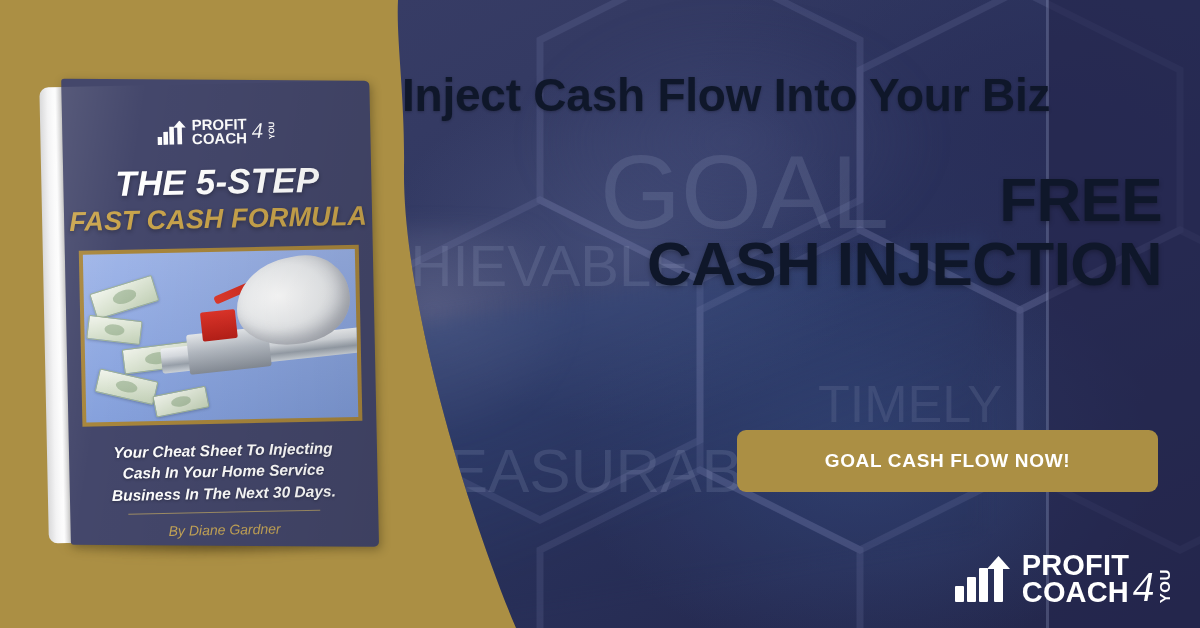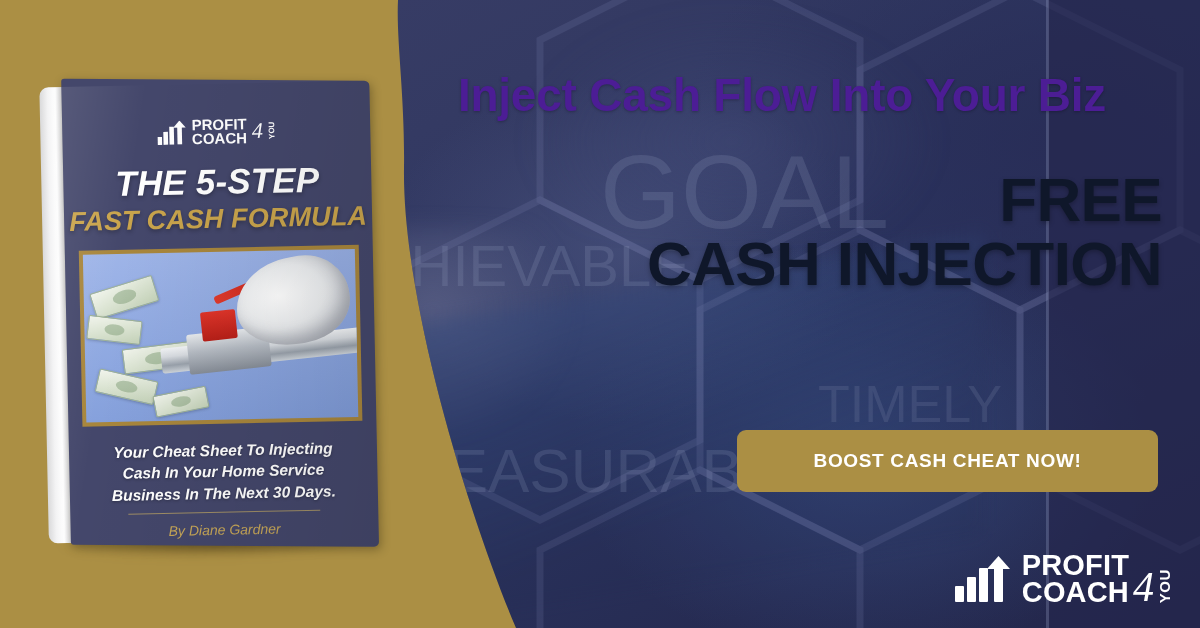--- a/index.html
+++ b/index.html
@@ -43,22 +43,22 @@
     background:radial-gradient(ellipse at 50% 60%, rgba(70,78,124,.45), rgba(70,78,124,0) 72%);
     filter:blur(12px);
   }
 
   
   .hexes { position:absolute; inset:0; opacity:.5; }
 
   
   .headline {
     position:absolute; right:38px; top:68px;
-    width:760px; text-align:center;
-    color:#4c1d95;
+    width:760px; text-align:left;
+    color:#0f172a;
     font-size:46px; font-weight:bold;
     letter-spacing:-.005em;
     z-index:6;
     text-shadow:0 1px 3px rgba(0,0,0,.25);
   }
 
   
   .main-heading {
     position:absolute; right:38px; top:168px;
     text-align:right; color:#0f172a;
@@ -309,21 +309,21 @@
     </svg>
   </div>
 
   <div class="headline">Inject Cash Flow Into Your Biz</div>
 
   <div class="main-heading">
     <span class="l1">FREE</span>
     <span class="l2">CASH INJECTION</span>
   </div>
 
-  <button class="cta">BOOST CASH CHEAT NOW!</button>
+  <button class="cta">GOAL CASH FLOW NOW!</button>
 
   <div class="logo-br">
     <svg class="logo-mark" viewBox="0 0 58 46">
       <rect x="0" y="30" width="9" height="16" fill="#ffffff" rx="1"></rect>
       <rect x="12" y="21" width="9" height="25" fill="#ffffff" rx="1"></rect>
       <rect x="24" y="12" width="9" height="34" fill="#ffffff" rx="1"></rect>
       <rect x="39" y="10" width="9" height="36" fill="#ffffff" rx="1"></rect>
       <polygon points="43.5,0 55,13 32,13" fill="#ffffff"></polygon>
     </svg>
     <div class="logo-words">

